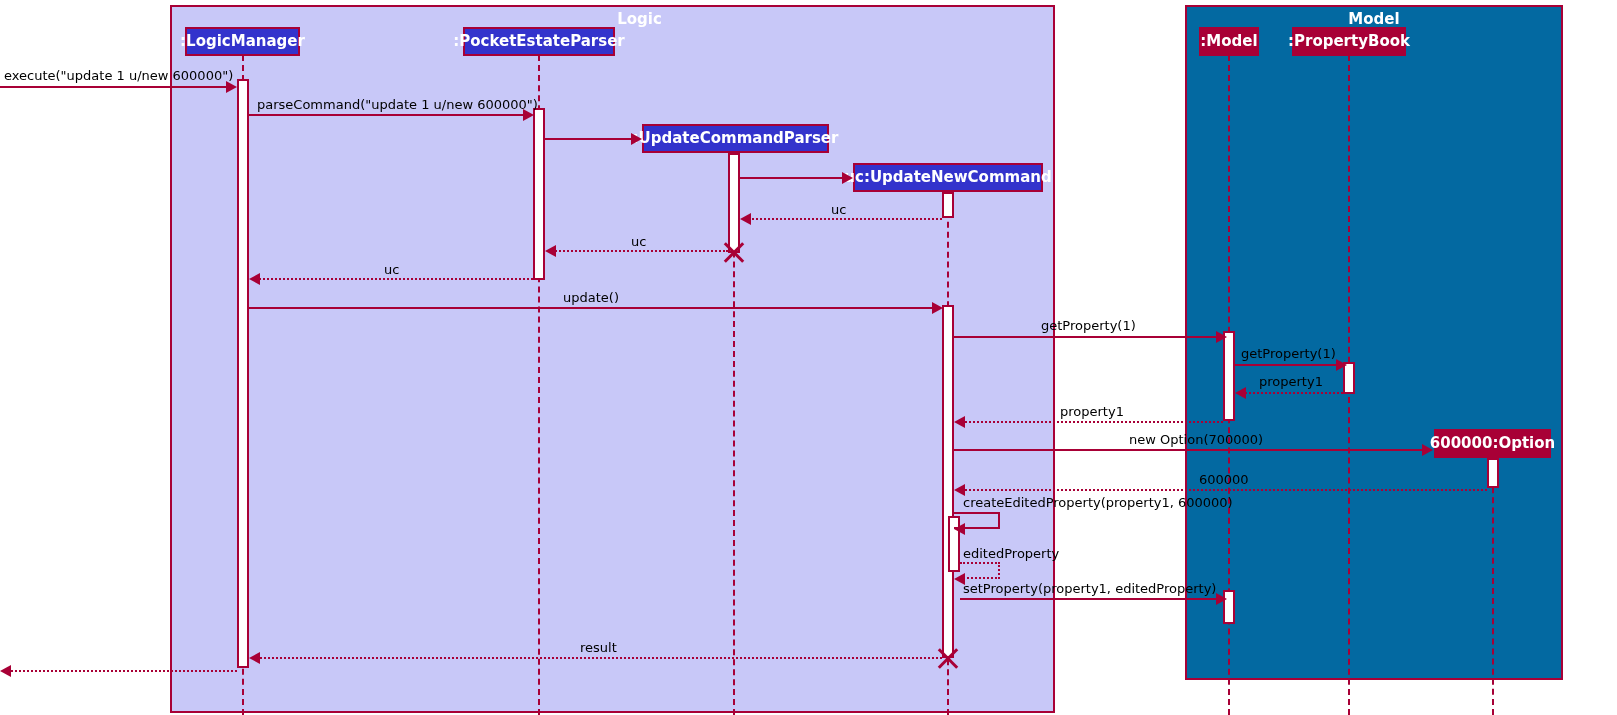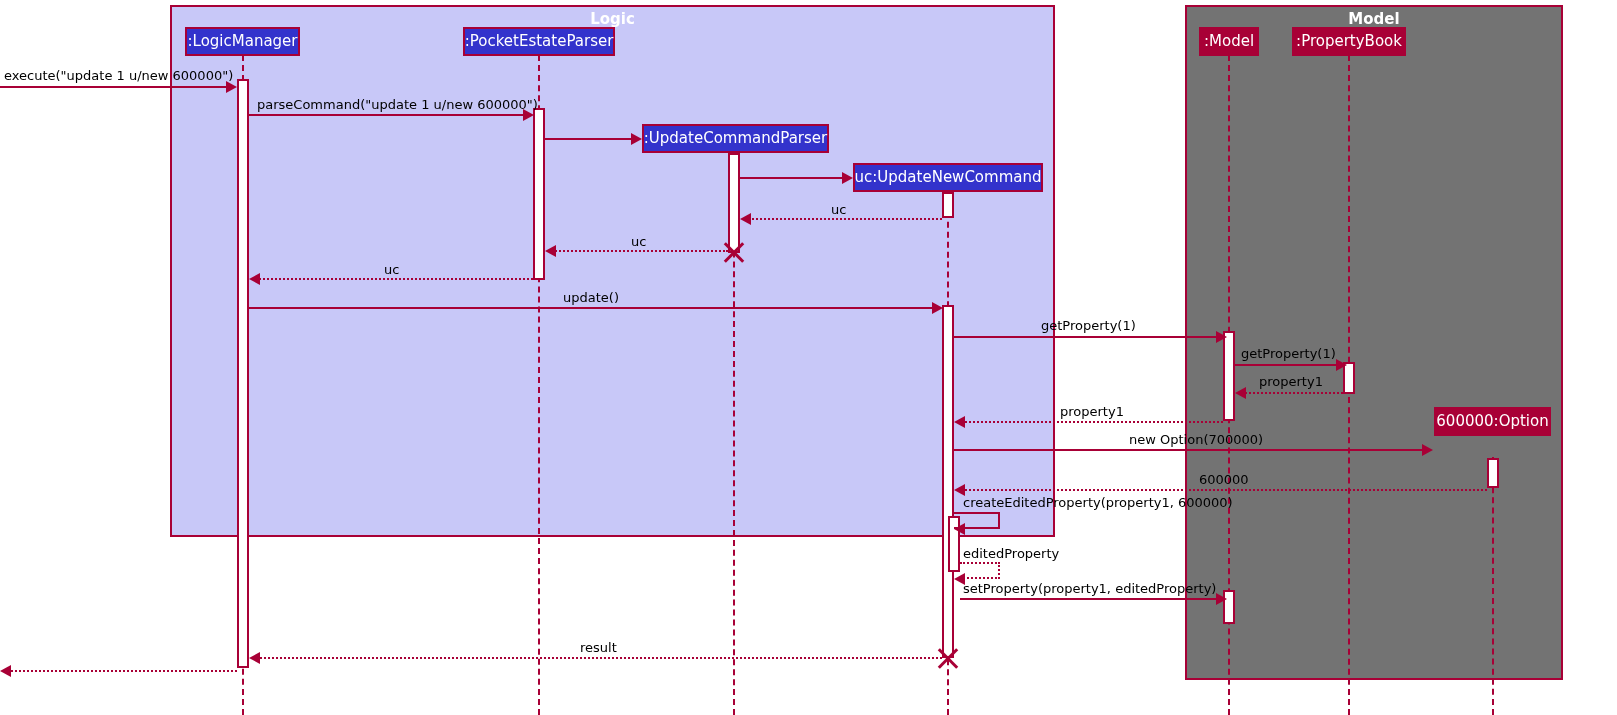--- a/index.html
+++ b/index.html
@@ -18,21 +18,21 @@
     overflow: hidden;
   }
 
   
   .group-box {
     position: absolute;
     box-sizing: border-box;
     border: 2px solid #a80036;
   }
   .group-logic { background: #c8c8f8; }
-  .group-model { background: #737373; }
+  .group-model { background: #0369a1; }
   .group-title {
     position: absolute;
     width: 100%;
     text-align: center;
     top: 3px;
     color: #ffffff;
     font-weight: bold;
     font-size: 15px;
     font-family: "DejaVu Sans", sans-serif;
     letter-spacing: 0px;
@@ -52,20 +52,21 @@
     border: 2px solid #a80036;
     color: #ffffff;
     font-size: 15px;
     line-height: 1;
     display: flex;
     align-items: center;
     justify-content: center;
     padding: 0 10px;
     white-space: nowrap;
     font-family: "DejaVu Sans", sans-serif;
+    font-weight: bold;
   }
   .p-blue { background: #3333cc; }
   .p-dark { background: #a80036; justify-content: center; }
 
   
   .activation {
     position: absolute;
     width: 12px;
     box-sizing: border-box;
     background: #ffffff;
@@ -133,21 +134,21 @@
     border-top: 3px solid #a80036;
   }
   .destroy span.s1 { transform: rotate(45deg); }
   .destroy span.s2 { transform: rotate(-45deg); }
 </style>
 </head>
 <body>
 
 <div id="diagram">
 
-  <div class="group-box group-logic" style="left:170px; top:5px; width:885px; height:532px;">
+  <div class="group-box group-logic" style="left:170px; top:5px; width:885px; height:708px;padding-left:27px;">
     <div class="group-title">Logic</div>
   </div>
 
   <div class="group-box group-model" style="left:1185px; top:5px; width:378px; height:675px;">
     <div class="group-title">Model</div>
   </div>
 
   <div class="lifeline" style="left:242px; top:55px; height:660px;"></div>
   <div class="lifeline" style="left:538px; top:55px; height:660px;"></div>
   <div class="lifeline" style="left:733px; top:152px; height:563px;"></div>
@@ -173,21 +174,21 @@
   </div>
 
   <div class="participant p-dark" style="left:1199px; top:27px; width:60px; height:29px;">
     <span>:Model</span>
   </div>
 
   <div class="participant p-dark" style="left:1292px; top:27px; width:114px; height:29px;">
     <span>:PropertyBook</span>
   </div>
 
-  <div class="participant p-dark" style="left:1434px; top:407px; width:117px; height:29px;">
+  <div class="participant p-dark" style="left:1434px; top:429px; width:117px; height:29px;">
     <span>600000:Option</span>
   </div>
 
   <div class="activation" style="left:237px; top:79px; height:589px;"></div>
   <div class="activation" style="left:533px; top:108px; height:172px;"></div>
   <div class="activation" style="left:728px; top:153px; height:100px;"></div>
   <div class="activation" style="left:942px; top:192px; height:26px;"></div>
   <div class="activation" style="left:942px; top:305px; height:353px;"></div>
   <div class="activation" style="left:948px; top:516px; height:56px;"></div>
   <div class="activation" style="left:1223px; top:331px; height:90px;"></div>

